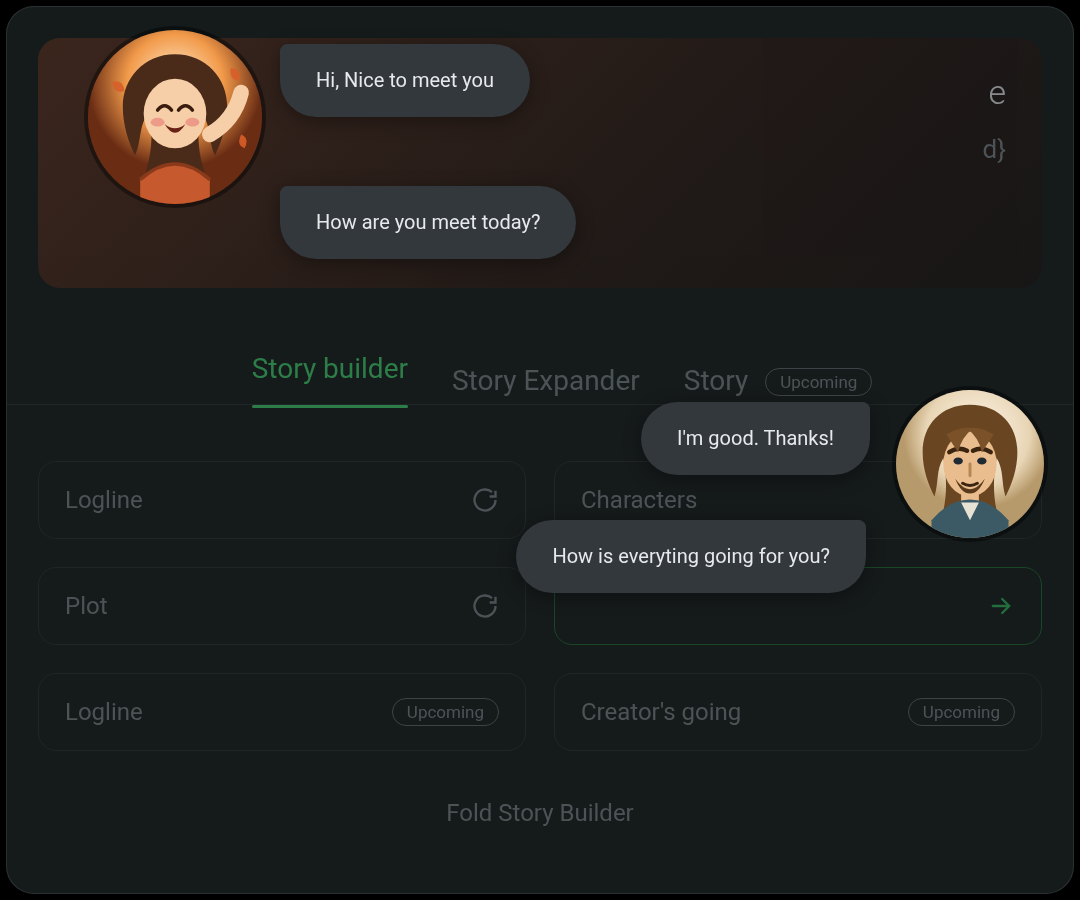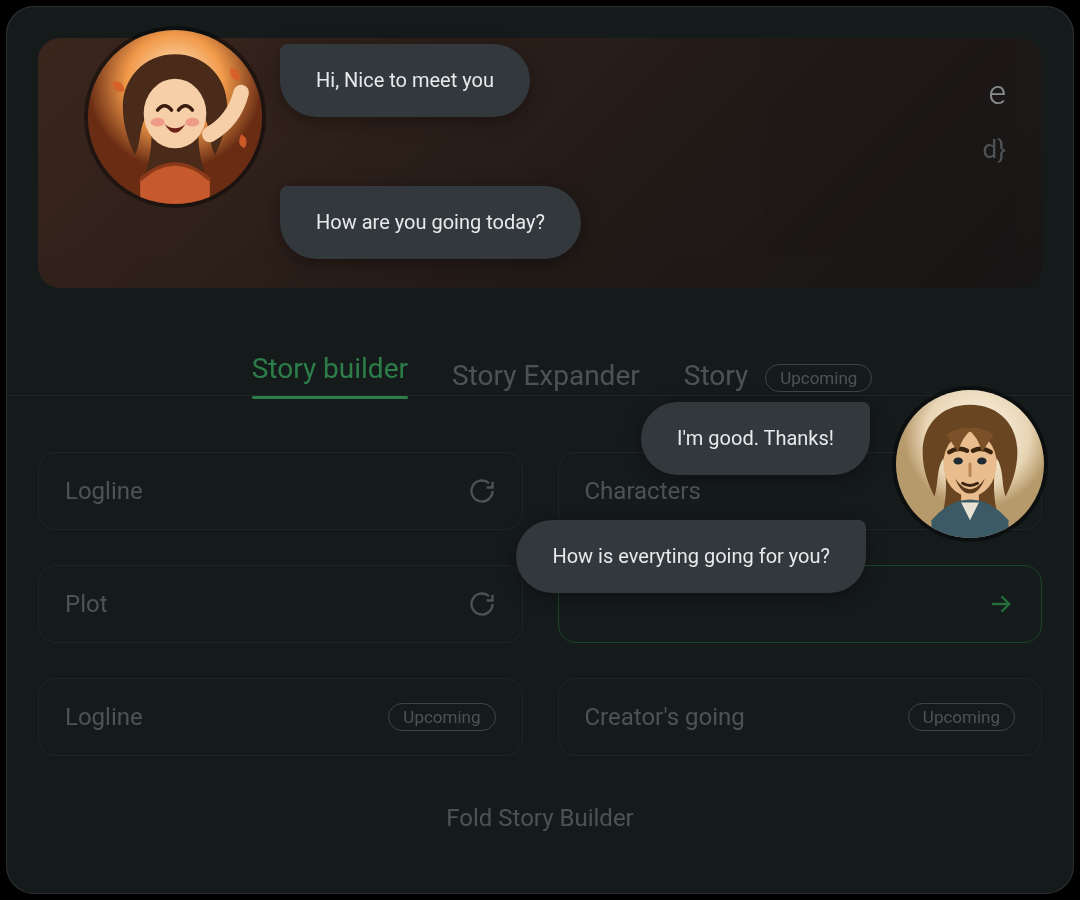--- a/index.html
+++ b/index.html
@@ -61,21 +61,21 @@
   .tabs{
     display:flex; align-items:center; gap:44px;
     justify-content:center;
     margin-top:64px;
     font-size:28px;
   }
   .tab{color:var(--muted);}
   .tab.active{
     color:var(--green-bright);
     position:relative;
-    padding-bottom:14px;
+    padding-bottom:23px;
     margin-left:44px;
   }
   .tab.active::after{
     content:""; position:absolute; left:0; right:0; bottom:0;
     height:3px; background:var(--green-bright); border-radius:2px;
   }
   .tab .pill{
     display:inline-block;
     font-size:17px;
     border:1px solid var(--muted-2);
@@ -87,21 +87,21 @@
   }
   .rule{
     height:1px; background:var(--border);
     margin:0 -32px;
     margin-top:-4px;
   }
 
   .grid{
     display:grid;
     grid-template-columns:1fr 1fr;
-    gap:35px;
+    gap:28px;
     margin-top:56px;
   }
   .card{
     border:1px solid var(--border);
     border-radius:18px;
     height:78px;
     display:flex; align-items:center; justify-content:space-between;
     padding:0 26px;
     font-size:24px;
     color:var(--muted);
@@ -253,21 +253,21 @@
 
         <g fill="#d95f2a" opacity="0.9">
           <path d="M14 30q6-2 7 5q-6 2-7-5z"></path>
           <path d="M82 22q6 0 5 7q-6 0-5-7z"></path>
           <path d="M88 60q5 2 2 8q-5-2-2-8z"></path>
         </g>
       </svg>
     </div>
 
     <div class="bubble b1">Hi, Nice to meet you</div>
-    <div class="bubble b2">How are you going today?</div>
+    <div class="bubble b2">How are you meet today?</div>
 
     <div class="bubble b3">I'm good. Thanks!</div>
     <div class="bubble b4">How is everyting going for you?</div>
 
     <div class="avatar right">
       <svg viewBox="0 0 100 100">
         <defs>
           <radialGradient id="bg2" cx="55%" cy="30%">
               <stop offset="0%" stop-color="#fff8ec"></stop>
               <stop offset="70%" stop-color="#e8d5b5"></stop>

